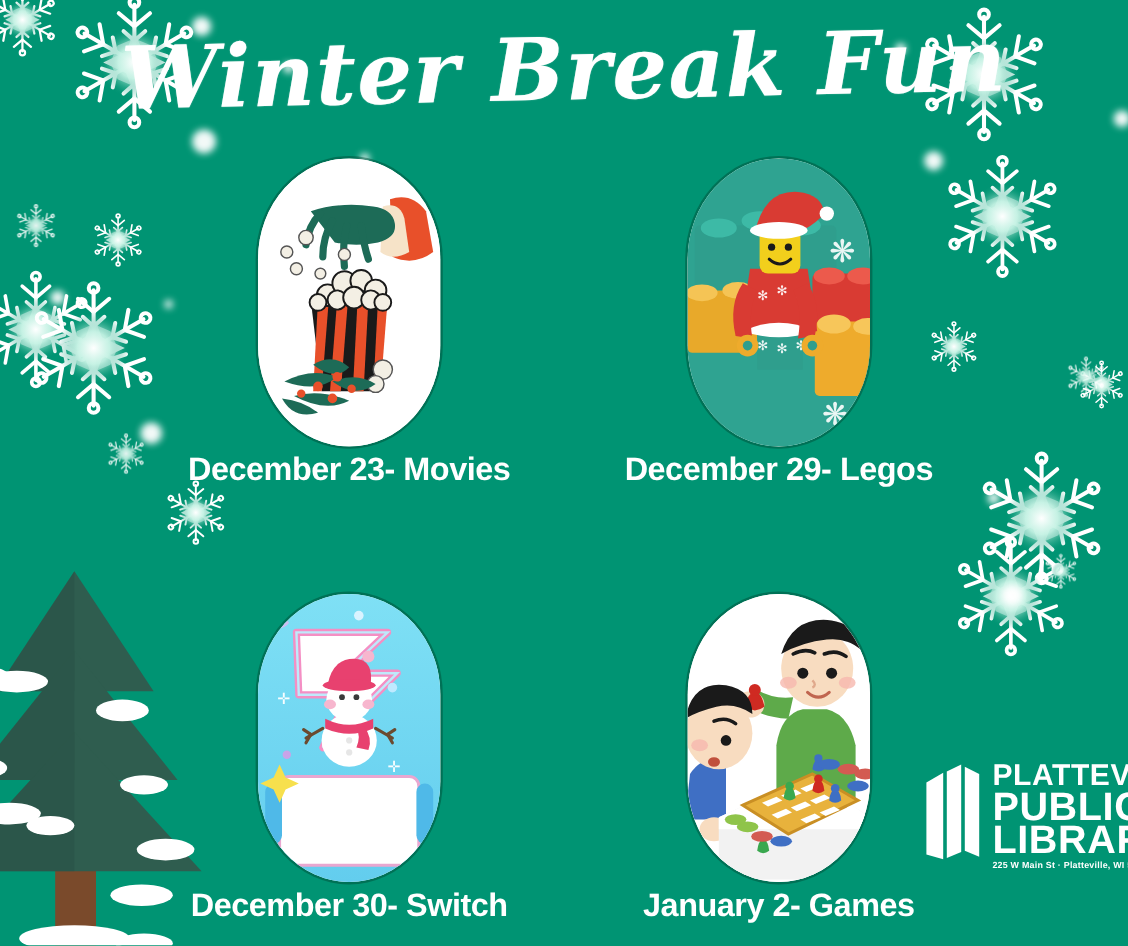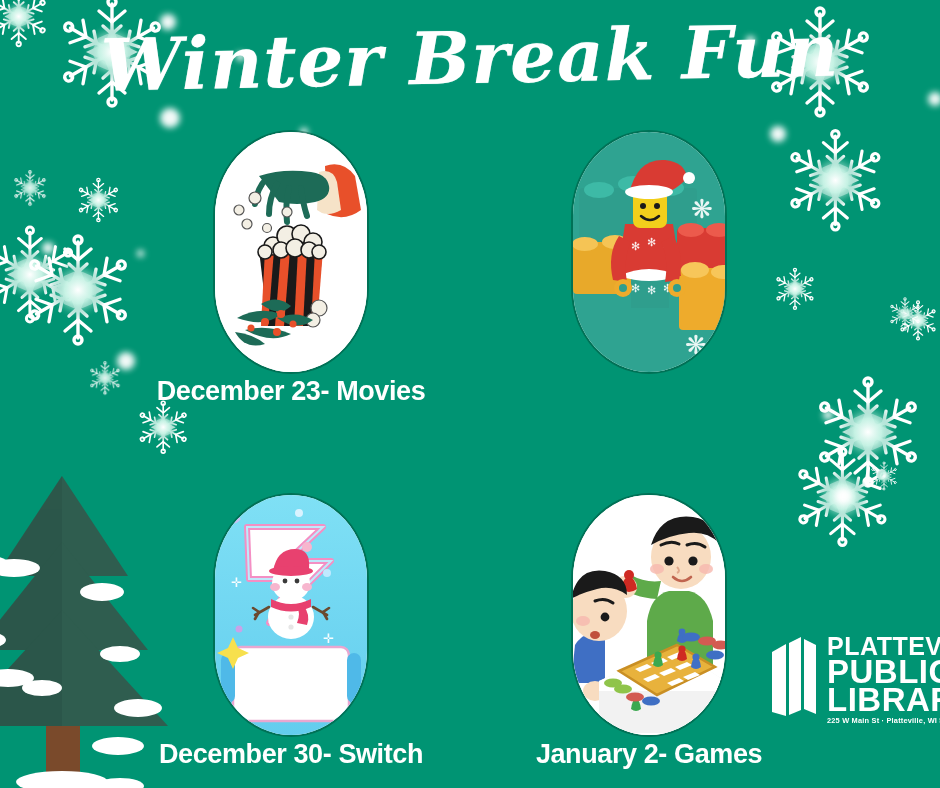--- a/index.html
+++ b/index.html
@@ -318,20 +318,21 @@
             <path d="M56,62 q8,-36 36,-34 q20,2 22,18 q-14,16 -34,18 Z" fill="#d93b33"></path>
             <ellipse cx="76" cy="60" rx="24" ry="7" fill="#ffffff"></ellipse>
             <circle cx="116" cy="46" r="6" fill="#ffffff"></circle>
 
             <g fill="#ffffff" opacity=".9" font-size="26">
               <text x="118" y="86">❋</text>
                 <text x="112" y="222">❋</text>
             </g>
           </svg>
         </div>
+        <div class="caption">December 29- Legos</div>
       </div>
     </div>
 
     <div class="row second">
 
       <div class="cell">
         <div class="card">
           <svg class="card-inner" viewBox="0 0 152 240">
             <defs>
               <linearGradient id="bluebg" x1="0" y1="0" x2="0" y2="1">

